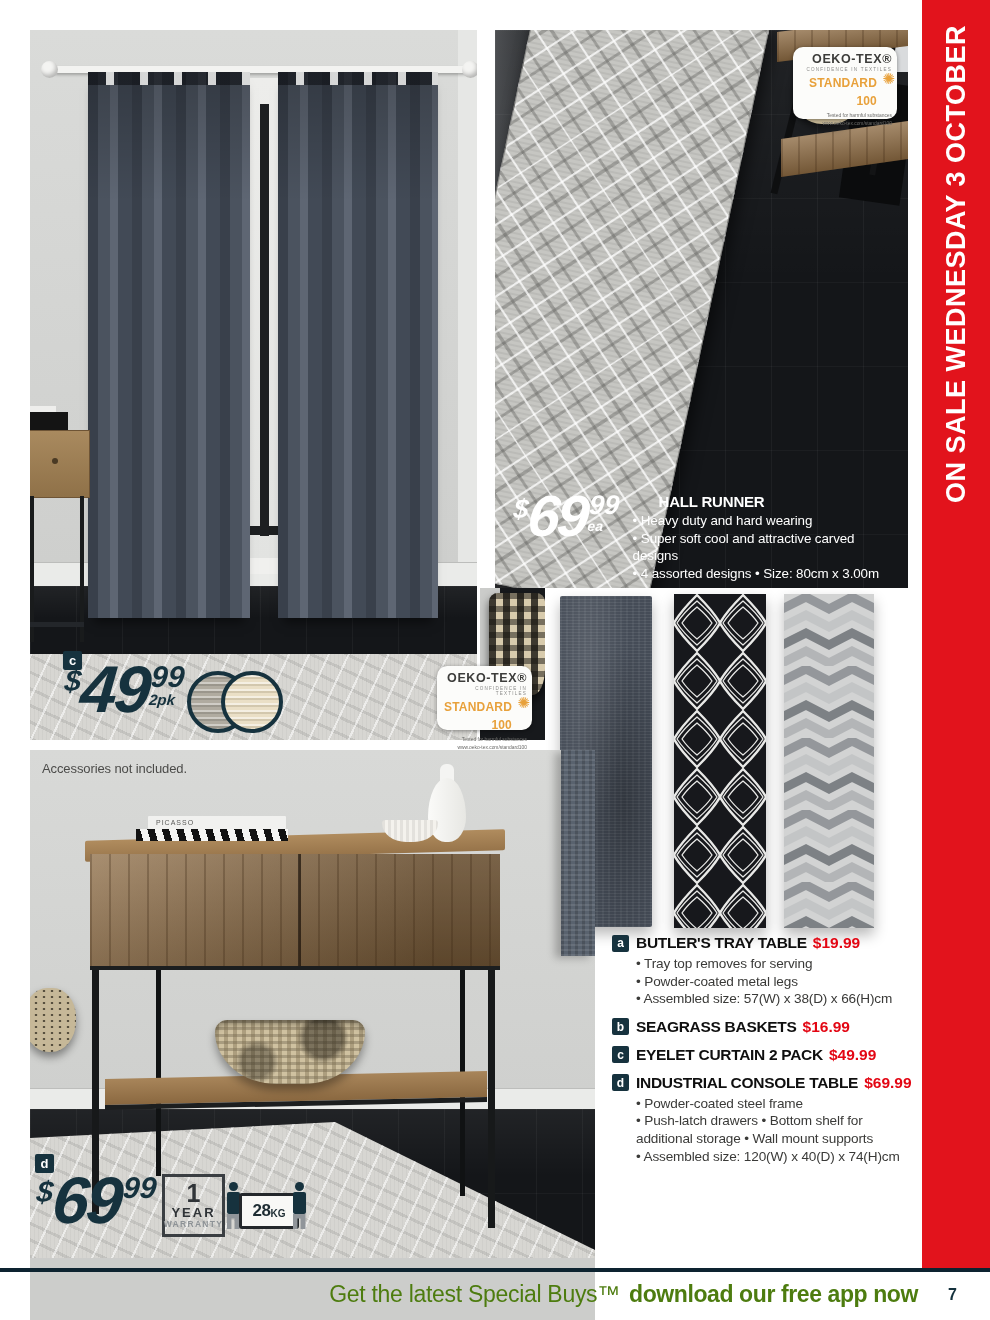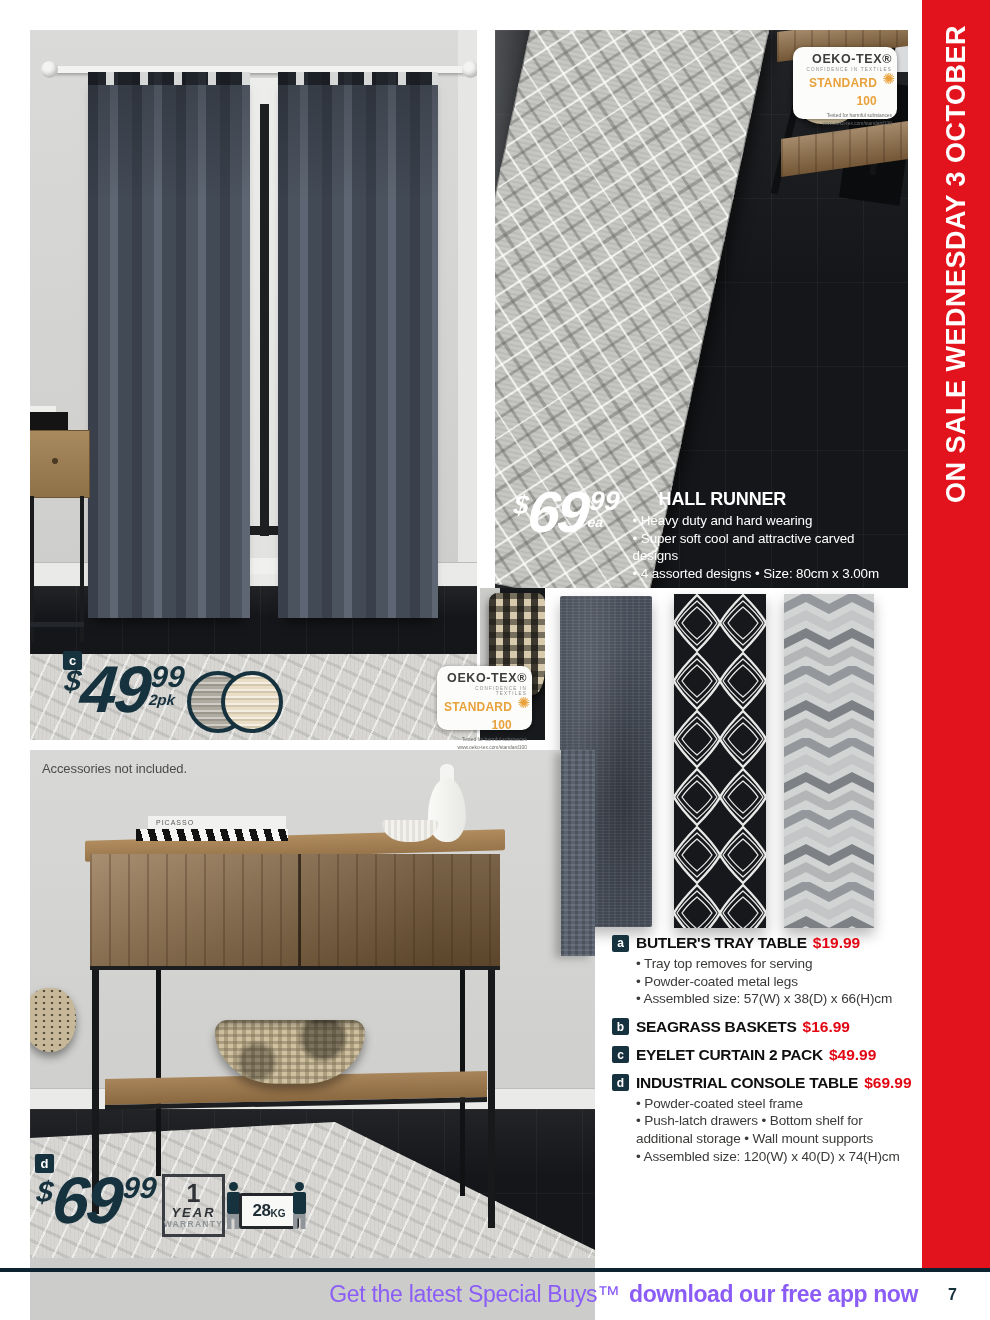--- a/index.html
+++ b/index.html
@@ -107,21 +107,21 @@
   .h-seat{position:absolute;left:352px;top:52px;width:61px;height:120px;background:#0b0c0d;transform:rotate(8deg);}
   .h-benchleg1{position:absolute;left:296px;top:-4px;width:7px;height:170px;background:#0e0f10;transform:rotate(14deg);}
   .h-benchleg2{position:absolute;left:386px;top:-4px;width:6px;height:150px;background:#131415;transform:rotate(9deg);}
   .h-benchwood1{position:absolute;left:282px;top:-6px;width:131px;height:30px;transform:skewY(-7deg);}
   .h-benchwood2{position:absolute;left:286px;top:100px;width:127px;height:38px;transform:skewY(-8deg);}
   .h-benchbasket{position:absolute;left:300px;top:30px;width:64px;height:64px;border-radius:50% 50% 42% 42%;
     background-color:#c9ba97;
     background-image:repeating-linear-gradient(180deg, rgba(90,78,56,.55) 0 3px, transparent 3px 8px);
     box-shadow:0 4px 8px rgba(0,0,0,.5);}
   .h-pricewrap{position:absolute;left:16px;bottom:6px;right:6px;display:flex;gap:16px;z-index:20;color:#fff;}
-  .h-text .t{font-weight:700;font-size:18px;letter-spacing:-.2px;margin-bottom:2px;padding-left:26px;}
+  .h-text .t{font-weight:700;font-size:15px;letter-spacing:-.2px;margin-bottom:2px;padding-left:26px;}
   .h-text .b{font-size:13.4px;line-height:17.5px;letter-spacing:-.1px;}
 
   
   .ph-basket{position:absolute;left:480px;top:588px;width:65px;height:152px;overflow:hidden;background:#17191c;}
   .pb-wall{position:absolute;left:0;top:0;width:20px;height:92px;background:#cbccca;}
   .pb-basket{position:absolute;left:9px;top:5px;width:56px;height:102px;
     border-radius:16% 16% 22% 22% / 8% 8% 26% 26%;
     background-color:#d8cbad;
     background-image:
       repeating-linear-gradient(90deg, rgba(22,20,16,.8) 0 7px, transparent 7px 14px),
@@ -190,21 +190,21 @@
     background-image:repeating-linear-gradient(90deg, rgba(0,0,0,.07) 0 3px, transparent 3px 6px);}
   .k-pot{position:absolute;left:-6px;top:238px;width:52px;height:64px;z-index:5;
     border-radius:45% 45% 48% 48%;background-color:#c6b898;
     background-image:radial-gradient(#57503f 1.2px, transparent 1.7px);background-size:8px 6px;
     box-shadow:0 5px 8px rgba(0,0,0,.4);}
 
   .warranty{position:absolute;left:132px;top:424px;width:57px;height:57px;border:3px solid #3a3e42;
     color:#2f3337;display:flex;flex-direction:column;align-items:center;justify-content:center;
     background:rgba(240,240,238,.10);z-index:25;}
   .w-num{font-size:25px;font-weight:700;line-height:1;}
-  .w-year{font-size:13px;font-weight:700;letter-spacing:2px;line-height:1.1;font-style:italic;}
+  .w-year{font-size:13px;font-weight:700;letter-spacing:2px;line-height:1.1;}
   .w-warr{font-size:8.5px;font-weight:700;letter-spacing:1.3px;color:#8d9296;line-height:1.1;}
 
   .kg{position:absolute;left:196px;top:432px;width:80px;height:52px;z-index:25;}
   .kg-man{position:absolute;top:0;width:14px;height:52px;}
   .kg-man .head{width:9px;height:9px;border-radius:50%;background:#16323e;margin:0 auto;}
   .kg-man .body{width:13px;height:22px;background:#16323e;margin:1px auto 0;border-radius:2px;}
   .kg-man .legs{width:13px;height:15px;margin:0 auto;background:#90959a;
     clip-path:polygon(0 0,100% 0,100% 100%,62% 100%,62% 30%,38% 30%,38% 100%,0 100%);}
   .kg-box{position:absolute;left:13px;top:11px;width:54px;height:30px;background:#f8f8f6;
     border:3px solid #23272b;border-radius:3px;display:flex;align-items:center;justify-content:center;
@@ -224,21 +224,21 @@
   .prod{margin-bottom:10px;}
   .prod-head{display:flex;align-items:center;margin-bottom:3px;}
   .pl-badge{width:17px;height:17px;background:#16323e;color:#fff;font-weight:700;font-size:12px;
     display:flex;align-items:center;justify-content:center;border-radius:2px;flex:none;margin-right:7px;}
   .prod-title{font-weight:700;font-size:15.5px;color:#0f0f0f;letter-spacing:-.3px;white-space:nowrap;}
   .prod-price{font-weight:700;font-size:15.5px;color:#e30613;margin-left:6px;white-space:nowrap;}
   .prod-bullets{margin-left:24px;font-size:13.6px;line-height:17.6px;color:#3a3a38;letter-spacing:-.15px;}
 
   
   .footer-line{position:absolute;left:0;top:1268px;width:990px;height:4px;background:#0d2330;}
-  .footer{position:absolute;top:1281px;right:72px;font-size:23px;color:#8b5cf6;letter-spacing:-.3px;white-space:nowrap;}
+  .footer{position:absolute;top:1281px;right:72px;font-size:23px;color:#4d7c0f;letter-spacing:-.3px;white-space:nowrap;}
   .footer .bold{font-weight:700;margin-left:9px;letter-spacing:-.4px;}
   .page-num{position:absolute;top:1286px;right:33px;font-size:16px;font-weight:700;color:#14313c;}
 </style>
 </head>
 <body>
 
 <div class="page">
 
   <div class="banner">
     <div class="banner-text">ON SALE WEDNESDAY 3 OCTOBER</div>

